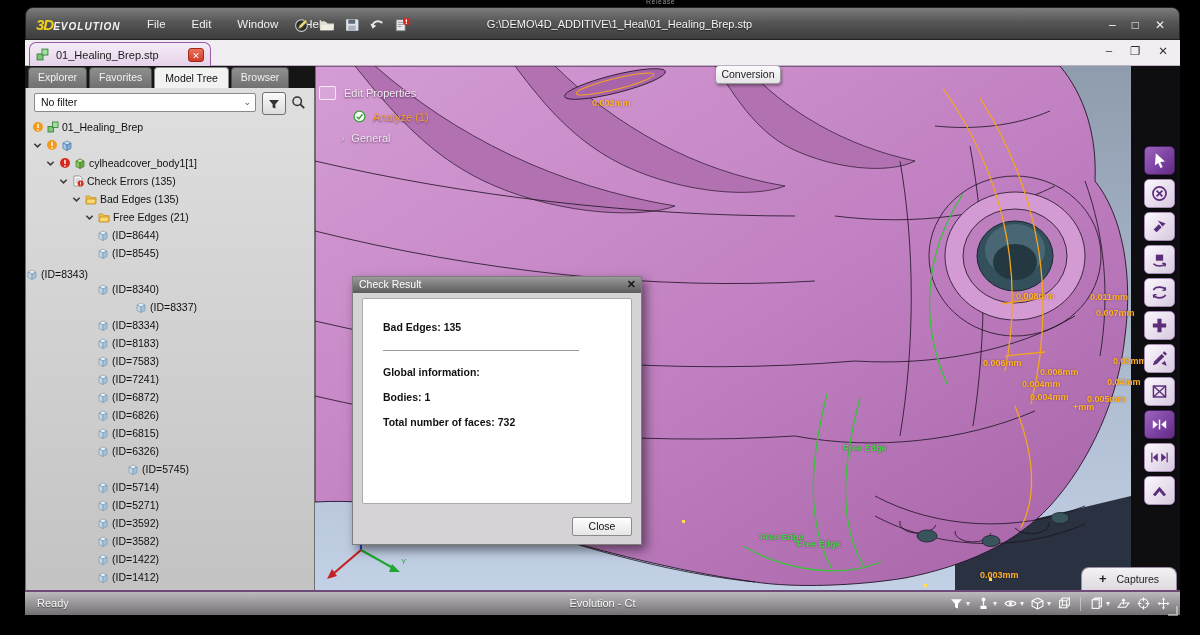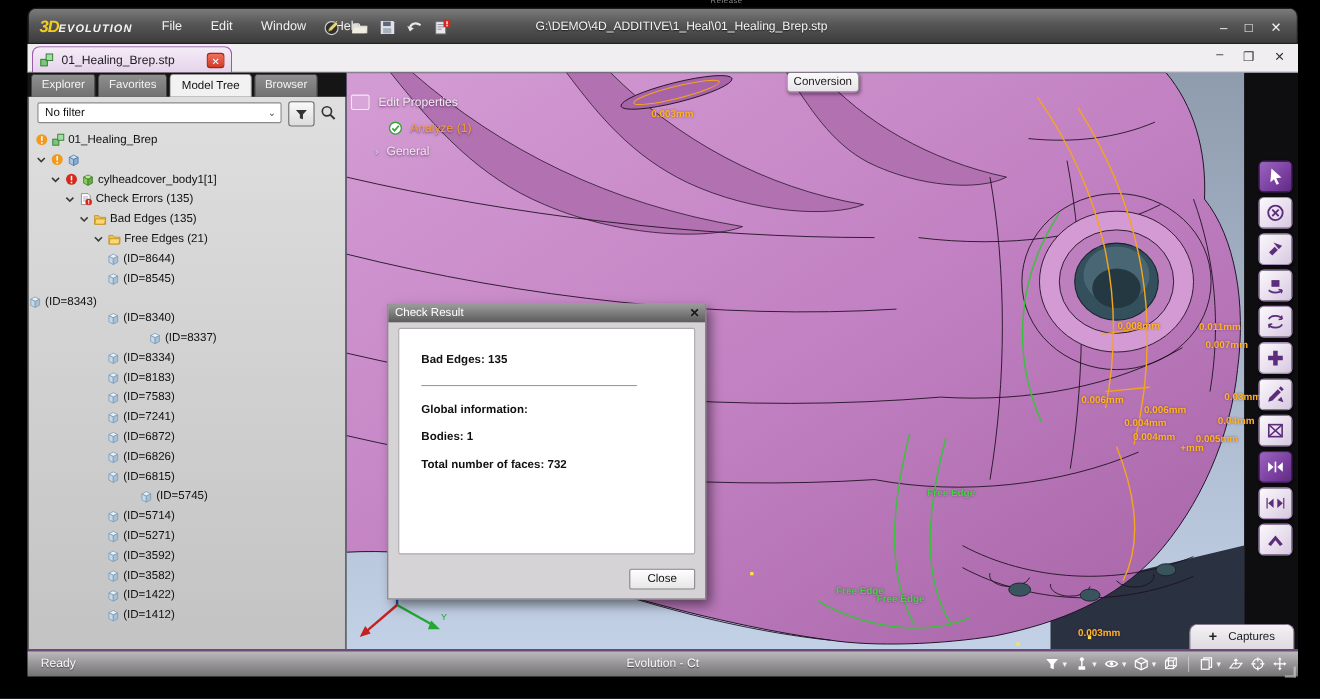--- a/index.html
+++ b/index.html
@@ -461,20 +461,26 @@
               <use href="#i-edge"></use>
             </svg>
             <span>(ID=6826)</span>
           </div>
           <div class="tree-row" style="padding-left: 71px;">
             <svg class="ticon">
               <use href="#i-edge"></use>
             </svg>
             <span>(ID=6815)</span>
           </div>
+          <div class="tree-row" style="padding-left: 71px;">
+            <svg class="ticon">
+              <use href="#i-edge"></use>
+            </svg>
+            <span>(ID=6326)</span>
+          </div>
           <div class="tree-row" style="padding-left: 101px;">
             <svg class="ticon">
               <use href="#i-edge"></use>
             </svg>
             <span>(ID=5745)</span>
           </div>
           <div class="tree-row" style="padding-left: 71px;">
             <svg class="ticon">
               <use href="#i-edge"></use>
             </svg>

